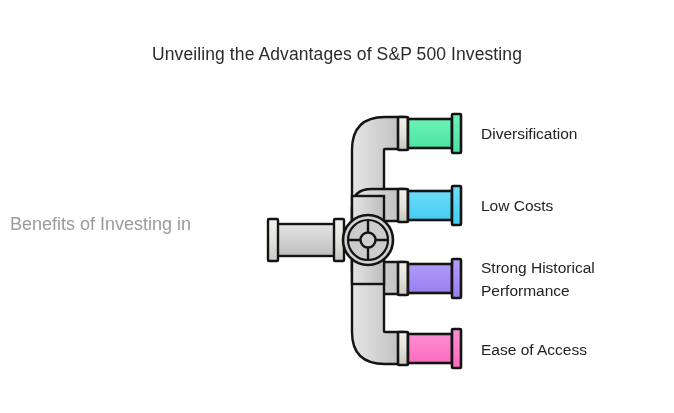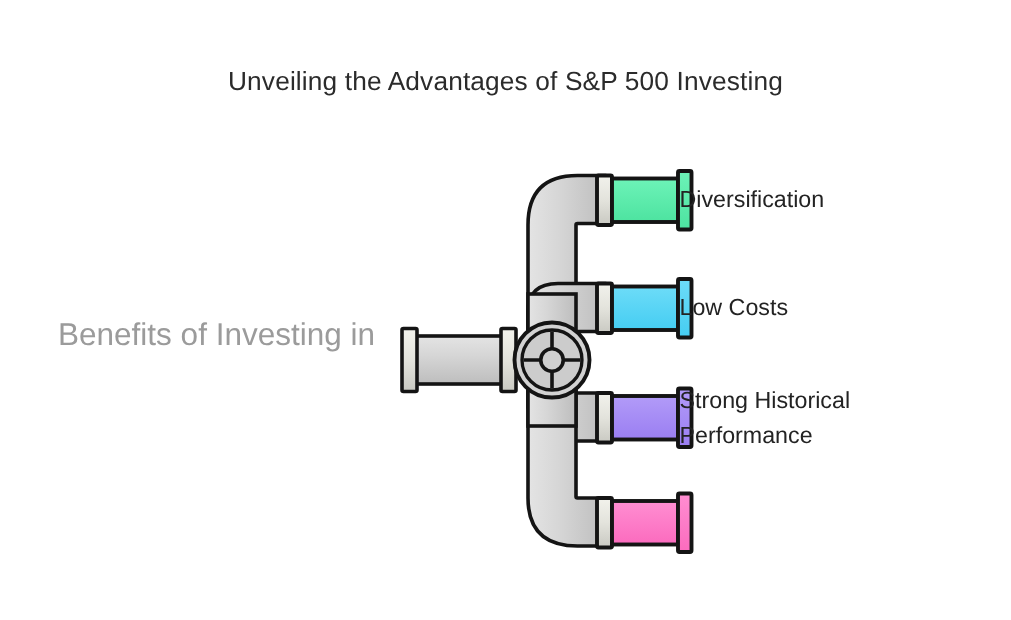--- a/index.html
+++ b/index.html
@@ -34,30 +34,30 @@
     color: #2b2b2b;
     letter-spacing: 0.1px;
     white-space: nowrap;
   }
 
   .root-label {
     position: absolute;
     left: 10px;
     top: 212px;
     width: 240px;
-    text-align: right;
-    font-size: 21px;
+    text-align: left;
+    font-size: 18px;
     line-height: 24px;
     color: #9b9b9b;
     font-weight: 400;
   }
 
   .branch-label {
     position: absolute;
-    left: 453px;
+    left: 481px;
     width: 186px;
     font-size: 15.5px;
     line-height: 23px;
     color: #232323;
     font-weight: 400;
   }
   .branch-label.l0 { top: 122px; }
   .branch-label.l1 { top: 194px; }
   .branch-label.l2 { top: 256px; }
   .branch-label.l3 { top: 338px; }
@@ -175,14 +175,15 @@
 
   <div class="branch-label l0">Diversification</div>
 
   <div class="branch-label l2">
     <div>Strong Historical</div>
     <div>Performance</div>
   </div>
 
   <div class="branch-label l1">Low Costs</div>
 
+  <div class="branch-label l3">Ease of Access</div>
 
 </div>
 
 </body></html>

